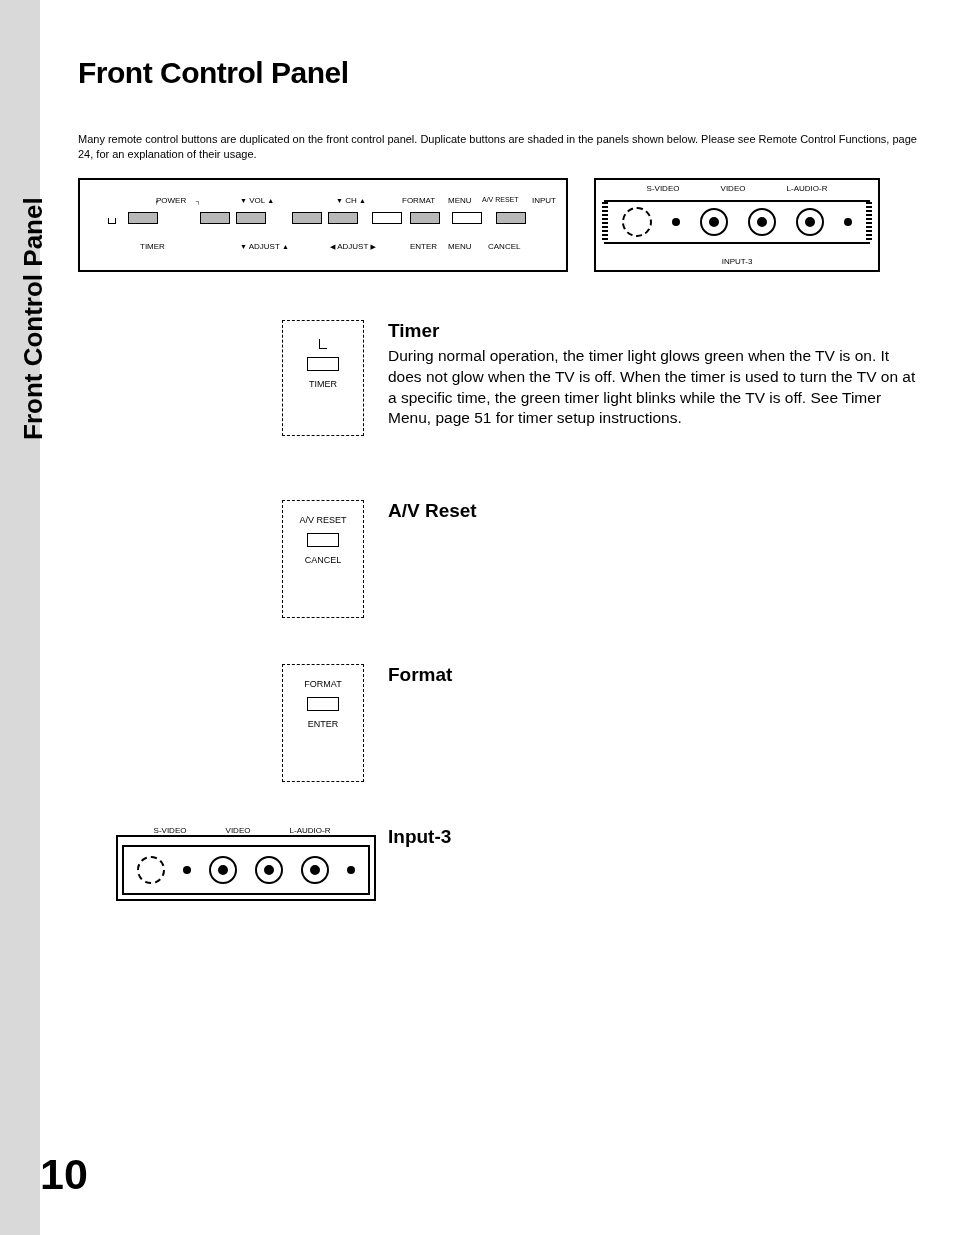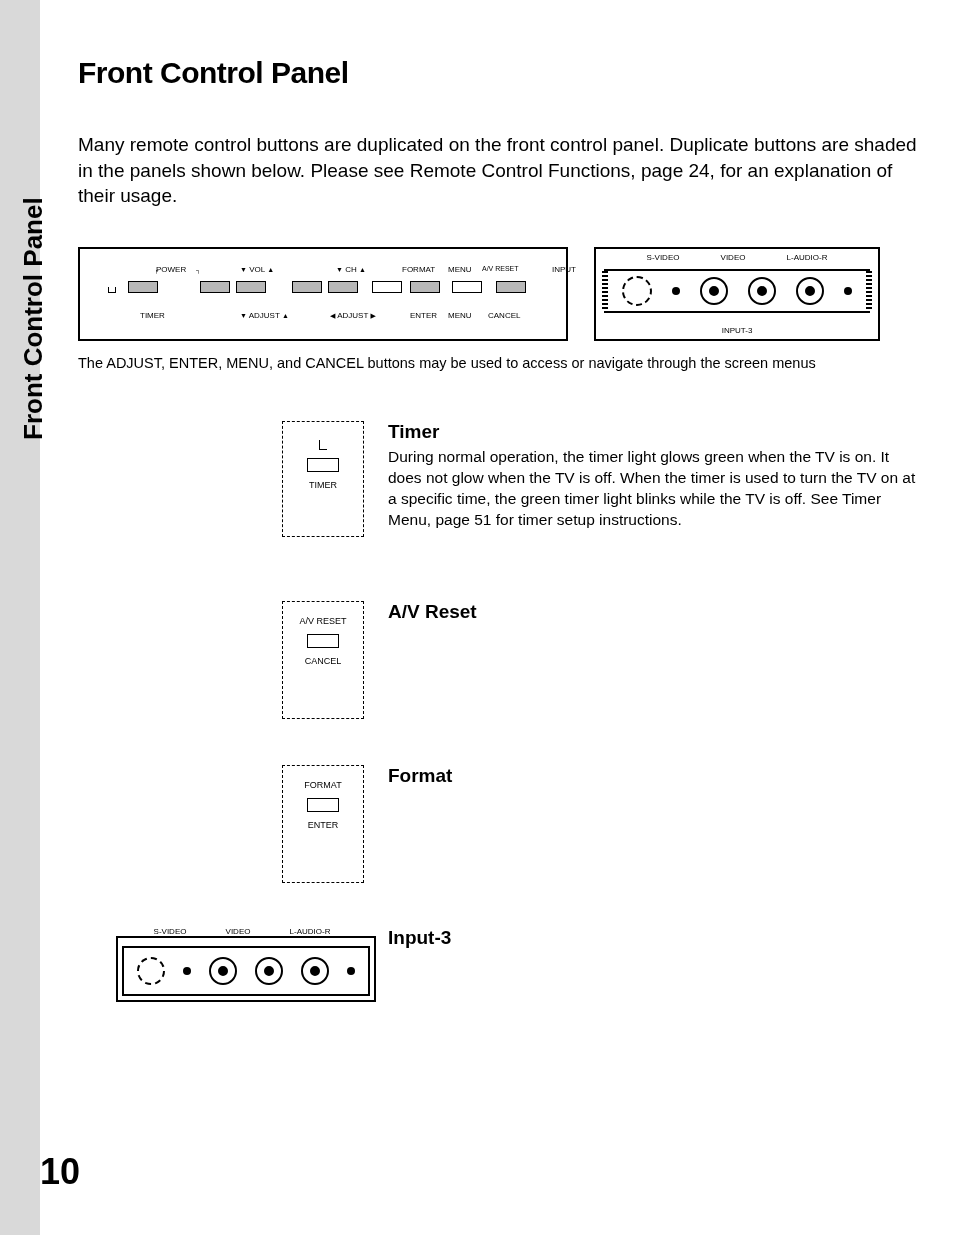--- a/index.html
+++ b/index.html
@@ -25,23 +25,23 @@
     top: 56px;
     width: 840px;
   }
   .page-title {
     font-size: 30px;
     font-weight: bold;
     letter-spacing: -0.5px;
     margin-bottom: 42px;
   }
   .intro {
-    font-size: 19px;
+    font-size: 11px;
     line-height: 1.35;
-    margin-bottom: 38px;
+    margin-bottom: 16px;
   }
   
   .panel-row {
     display: flex;
     gap: 26px;
     margin-bottom: 14px;
     position: relative;
   }
   .left-panel {
     border: 2px solid #000;
@@ -193,22 +193,22 @@
     margin: 4px;
     height: 50px;
     display: flex;
     align-items: center;
     justify-content: space-around;
     padding: 0 4px;
   }
   .page-number {
     position: absolute;
     left: 40px;
-    bottom: 42px;
-    font-size: 36px;
+    bottom: 36px;
+    font-size: 43px;
     font-weight: bold;
   }
   .bold { font-weight: bold; }
 </style>
 </head>
 <body>
 
 <div class="grey-strip"></div>
 
 <div class="side-tab">Front Control Panel</div>
@@ -223,21 +223,21 @@
     <div class="left-panel">
 
       <span class="lp-label" style="left:44px;top:16px;"><span>POWER</span></span>
       <span class="lp-label" style="left:42px;top:18px;font-size:6px;">┌</span>
       <span class="lp-label" style="left:84px;top:18px;font-size:6px;">┐</span>
       <span class="lp-label" style="left:128px;top:16px;"><span class="tri-dn">▼</span> <span>VOL</span> <span class="tri-up">▲</span></span>
       <span class="lp-label" style="left:224px;top:16px;"><span class="tri-dn">▼</span> <span>CH</span> <span class="tri-up">▲</span></span>
       <span class="lp-label" style="left:290px;top:16px;">FORMAT</span>
       <span class="lp-label" style="left:336px;top:16px;">MENU</span>
       <span class="lp-label" style="left:370px;top:16px;font-size:7px;">A/V RESET</span>
-      <span class="lp-label" style="left:440px;top:16px;">INPUT</span>
+      <span class="lp-label" style="left:420px;top:16px;">INPUT</span>
 
       <div class="lp-btn shade" style="left:48px;top:32px;"></div>
       <div class="lp-btn shade" style="left:120px;top:32px;"></div>
       <div class="lp-btn shade" style="left:156px;top:32px;"></div>
       <div class="lp-btn shade" style="left:212px;top:32px;"></div>
       <div class="lp-btn shade" style="left:248px;top:32px;"></div>
       <div class="lp-btn" style="left:292px;top:32px;"></div>
       <div class="lp-btn shade" style="left:330px;top:32px;"></div>
       <div class="lp-btn" style="left:372px;top:32px;"></div>
       <div class="lp-btn shade" style="left:416px;top:32px;"></div>
@@ -271,21 +271,20 @@
         <div class="jack">
             <div class="jack-inner"></div>
           </div>
         <div class="screw"></div>
         <div style="position:absolute;right:-4px;top:0;bottom:0;width:6px;background:repeating-linear-gradient(#000 0 2px,#fff 2px 4px);"></div>
       </div>
       <div class="rp-bottom-label">INPUT-3</div>
     </div>
   </div>
 
-  <p class="caption">The ADJUST, ENTER, MENU, and CANCEL buttons may be used to access or navigate through the screen menus</p>
 
   <div class="feature" style="margin-top:48px;">
     <div class="diagram">
       <div class="dashed-box" style="height:116px;">
         <div style="width:8px;height:10px;border:1.5px solid #000;border-top:none;border-right:none;margin-top:4px;"></div>
         <div class="mini-btn"></div>
         <span>TIMER</span>
       </div>
     </div>
     <div class="text">

